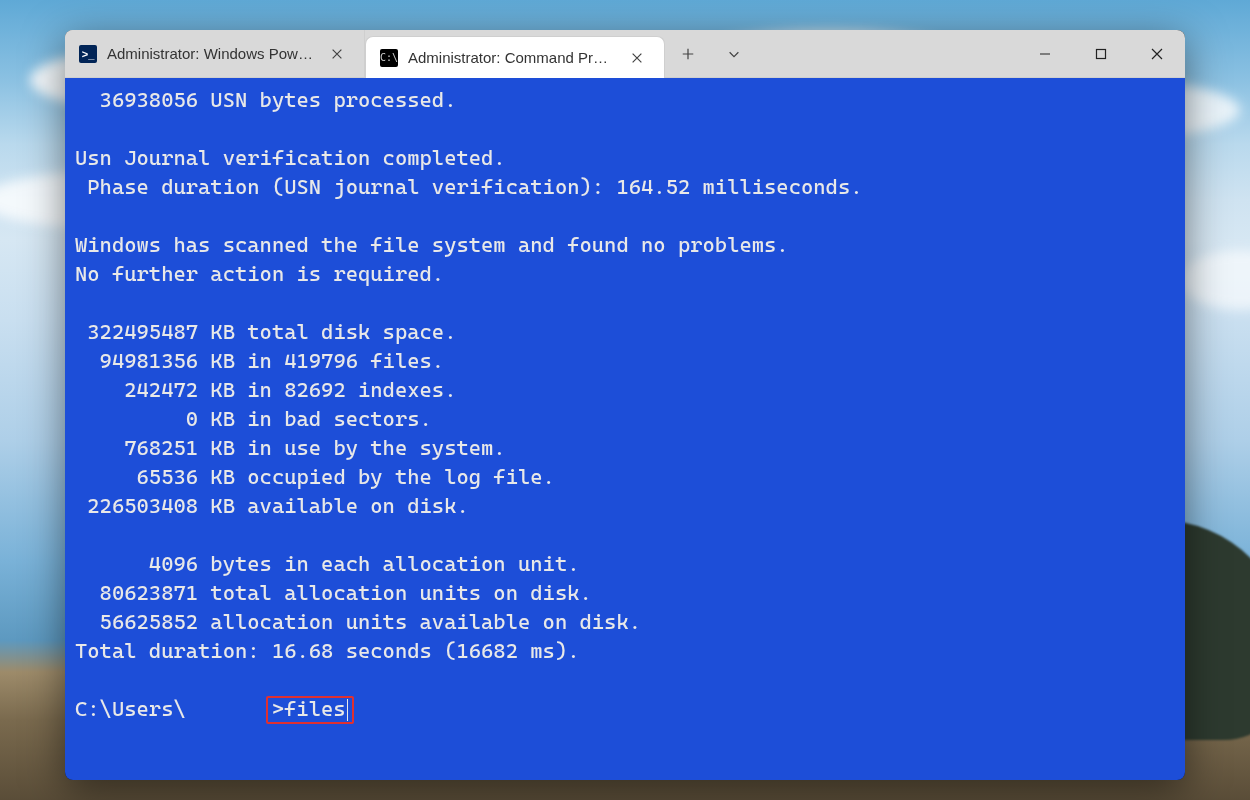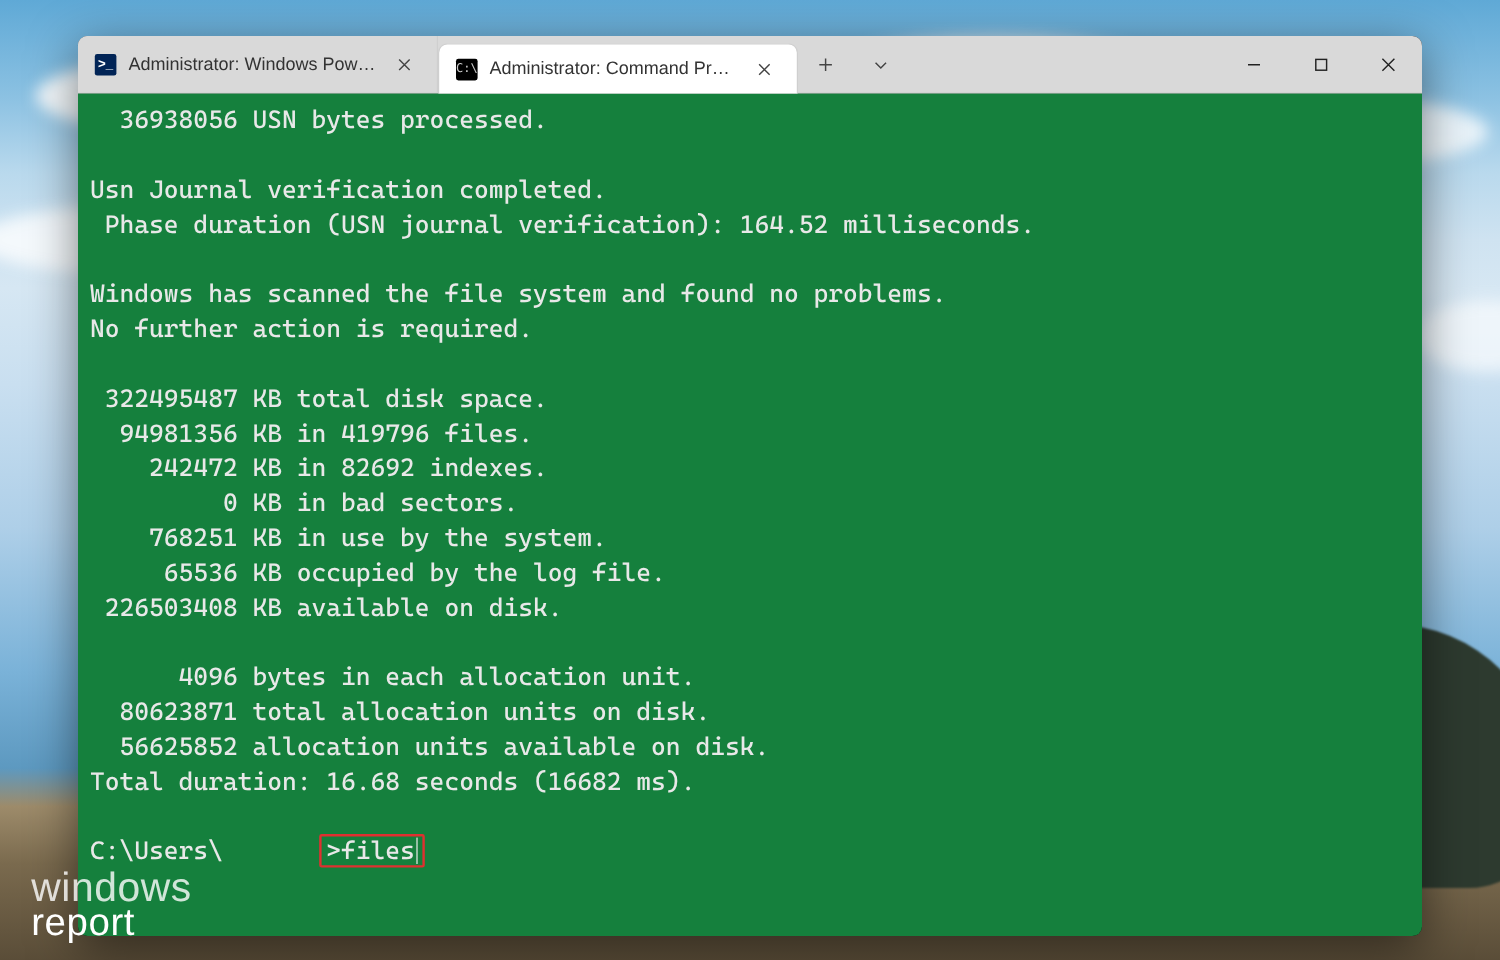--- a/index.html
+++ b/index.html
@@ -48,25 +48,25 @@
   .newtab, .tabdrop {
     width:46px; display:flex; align-items:center; justify-content:center; color:#444;
   }
   .tbspacer { flex:1; }
   .winbtns { display:flex; }
   .winbtn { width:56px; display:flex; align-items:center; justify-content:center; color:#222; }
   .winbtn svg { width:12px; height:12px; }
   .newtab svg, .tabdrop svg, .tabclose svg { width:14px; height:14px; }
 
   .terminal {
-    flex:1; background:#15803d; color:#e8e8e8; padding: 8px 10px 14px 10px;
+    flex:1; background:#1d4ed8; color:#e8e8e8; padding: 8px 10px 14px 10px;
     font-family: "Cascadia Mono","Consolas",monospace; font-size:21px; line-height:29px;
     white-space:pre; overflow:hidden;
   }
-  .promptline { display:flex; align-items:flex-start; }
+  .promptline { display:flex; align-items:center; }
   .redbox { border:2px solid #e03030; padding:0 4px; border-radius:2px; display:inline-flex; align-items:center; height:28px; }
   .redbox .caret { display:inline-block; width:1px; height:22px; background:#e8e8e8; margin-left:1px; }
   .blackpatch { display:inline-block; width:80px; }
 
   .watermark {
     position:absolute; left:26px; bottom:18px; color:#fff; font-weight:300;
     font-size:36px; line-height:0.85; letter-spacing:0.5px;
   }
   .watermark .thin { font-weight:200; opacity:0.8; }
   .watermark .w1 { font-size:34px; }
@@ -159,17 +159,13 @@
  226503408 KB available on disk.
 
       4096 bytes in each allocation unit.
   80623871 total allocation units on disk.
   56625852 allocation units available on disk.
 Total duration: 16.68 seconds (16682 ms).
 
 </span><span class="promptline"><span>C:\Users\</span><span class="blackpatch"></span><span class="redbox"><span>&gt;</span><span>files</span><span class="caret"></span></span></span></div>
   </div>
 
-  <div class="watermark">
-    <div class="w1"><span class="thin">windows</span></div>
-    <div class="w2"><span>report</span></div>
-  </div>
 </div>
 
 </body></html>

